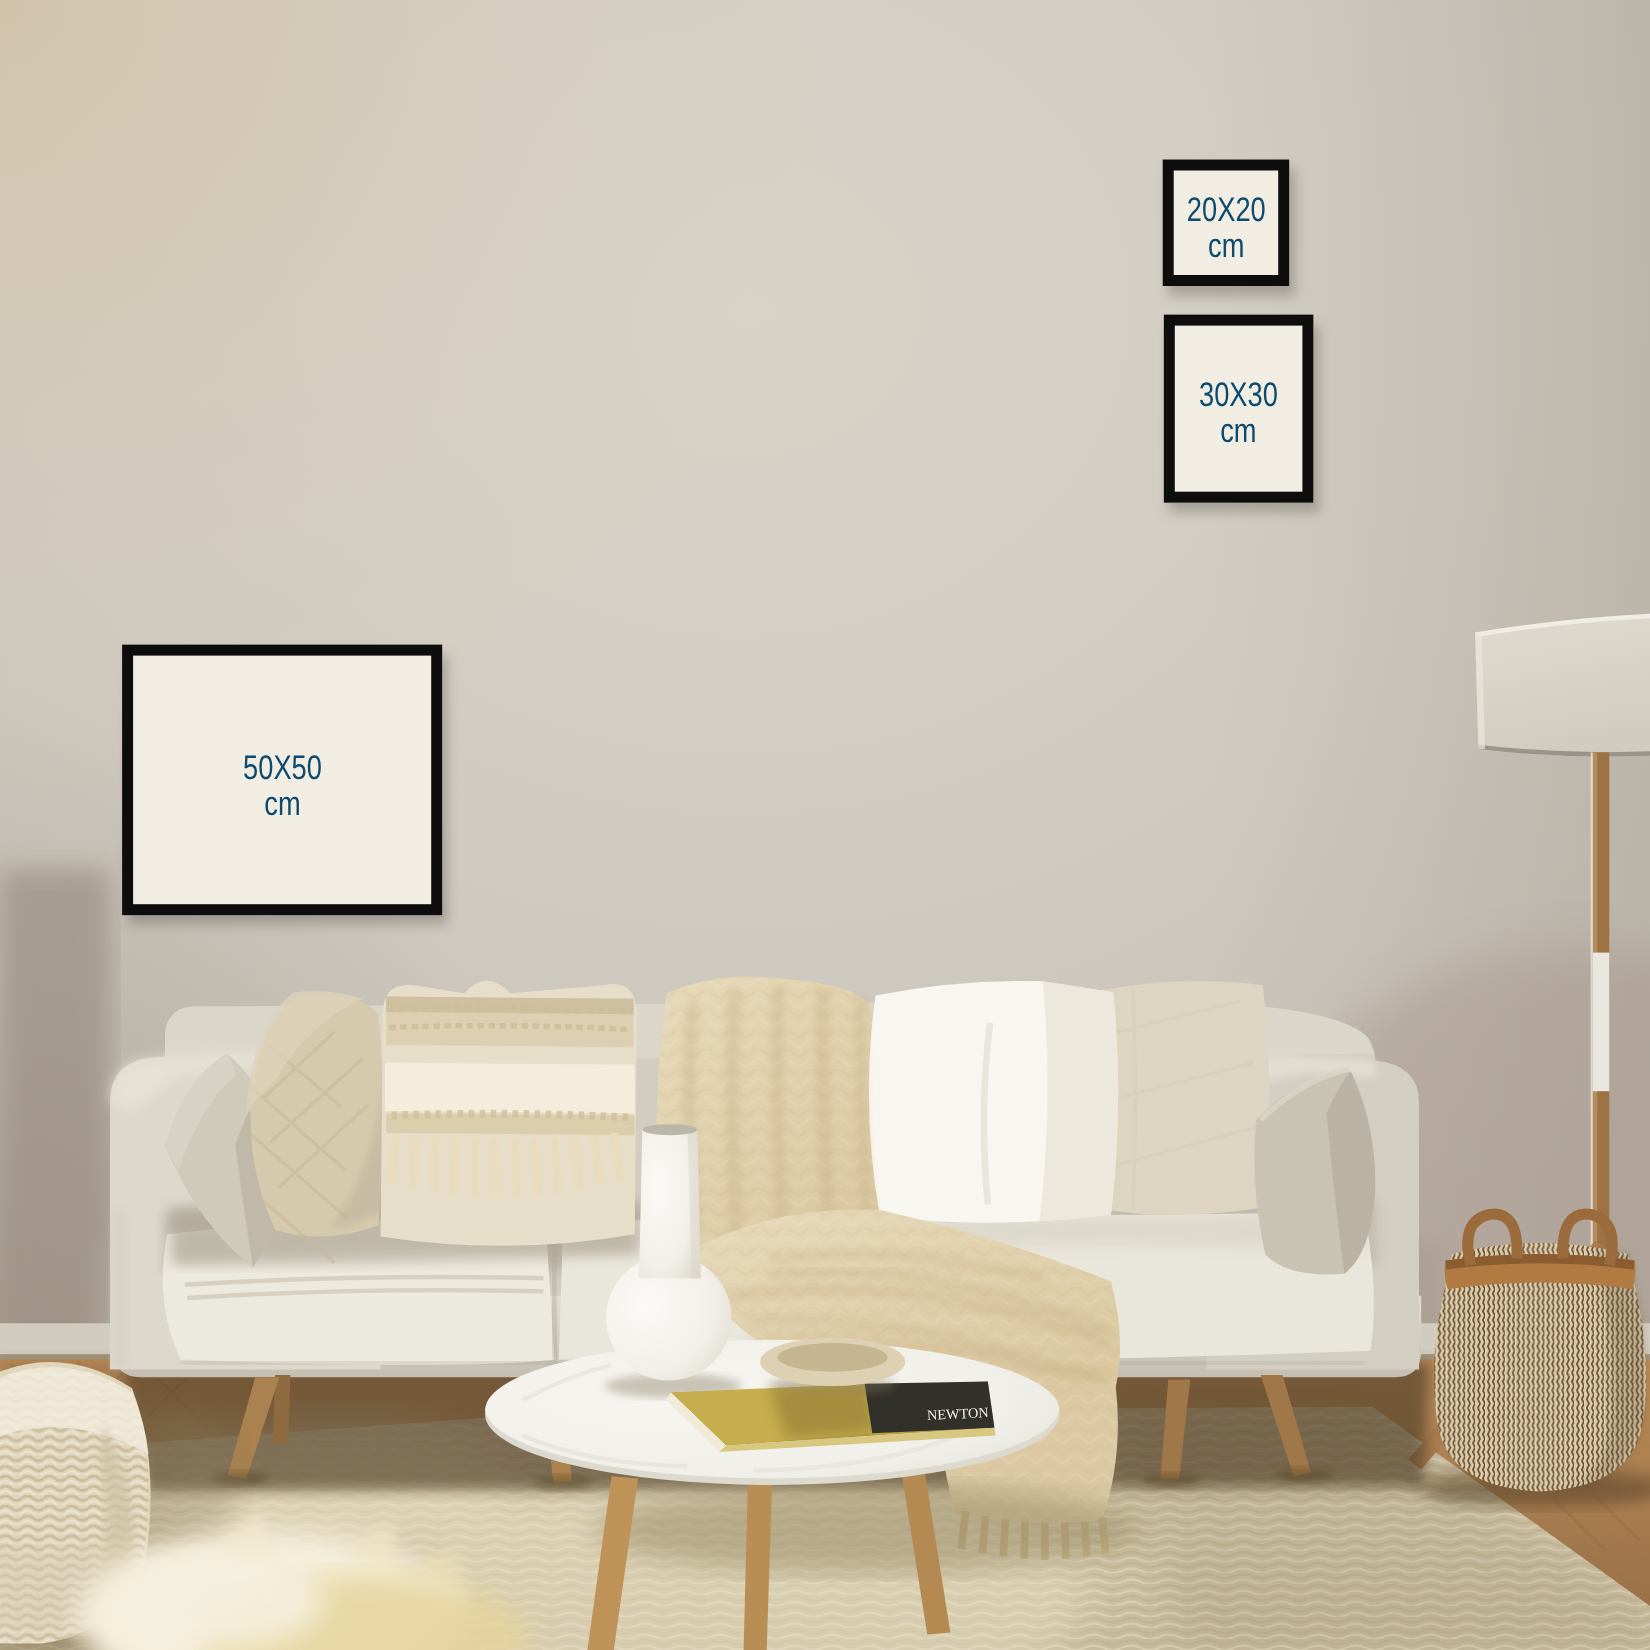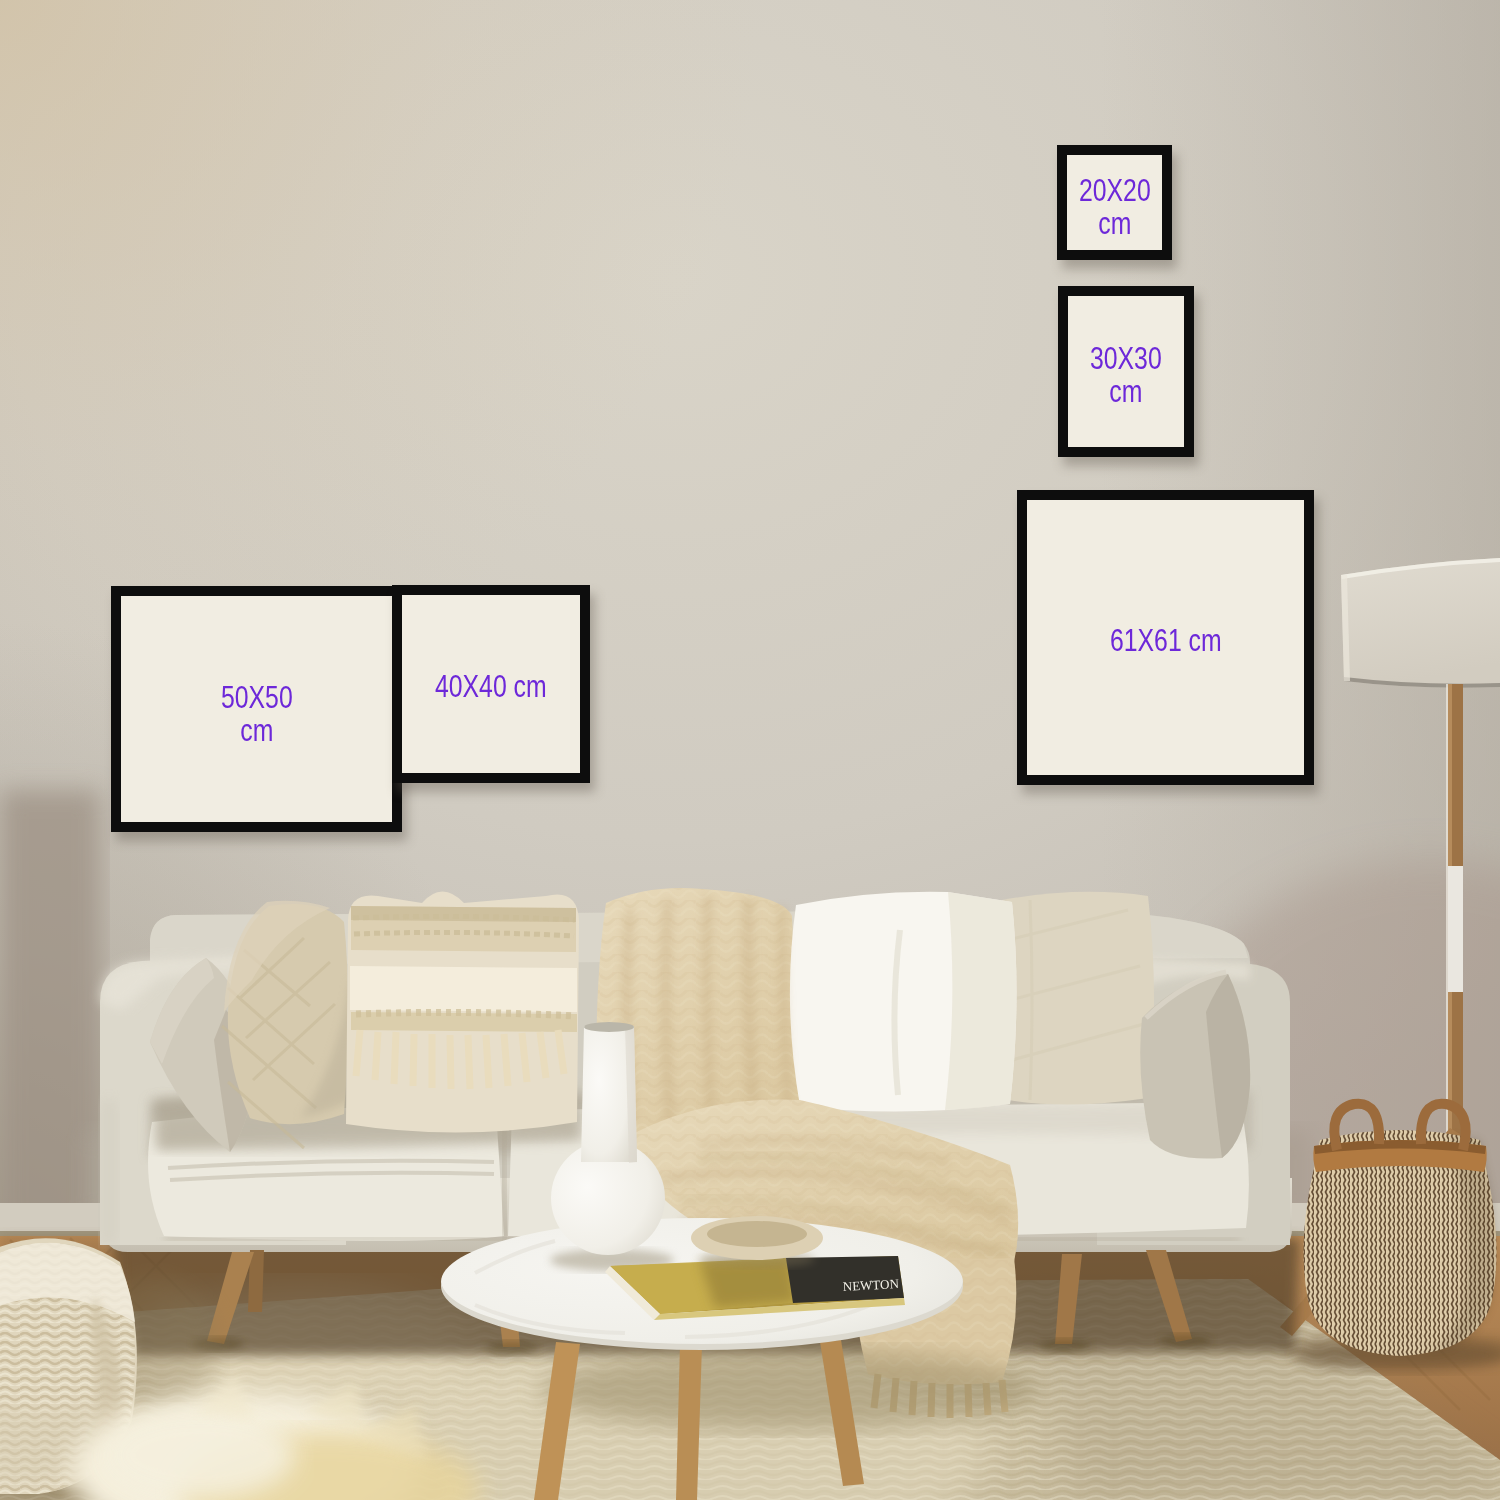--- a/index.html
+++ b/index.html
@@ -1,18 +1,18 @@
 <!DOCTYPE html>
 <html><head>
 <meta charset="utf-8">
 <style>
   html,body{margin:0;padding:0;background:#cfcac0}
   #scene{position:relative;width:1500px;height:1500px;overflow:hidden;font-family:"Liberation Sans",sans-serif;background:#cfcac0}
   #scene svg{position:absolute;left:0;top:0}
-  .frame{position:absolute;background:#f1ede2;border:10px solid #0d0d0d;box-sizing:border-box;display:flex;align-items:center;justify-content:center;text-align:center;color:#6d28d9;box-shadow:5px 9px 10px rgba(96,90,78,.38);font-size:31px;line-height:33px}
+  .frame{position:absolute;background:#f1ede2;border:10px solid #0d0d0d;box-sizing:border-box;display:flex;align-items:center;justify-content:center;text-align:center;color:#0c4a6e;box-shadow:5px 9px 10px rgba(96,90,78,.38);font-size:31px;line-height:33px}
   .frame span{display:inline-block;transform:scaleX(.8)}
   .frame span.dy2{transform:translateY(2px) scaleX(.8)}
   .frame span.dy3{transform:translateY(3px) scaleX(.8)}
   .frame span.dy4{transform:translateY(4px) scaleX(.8)}
   .frame span.dy5{transform:translateY(5px) scaleX(.8)}
   .frame span.dy13{transform:translateY(13px) scaleX(.8)}
 </style>
 </head>
 <body>
 <div id="scene">
@@ -344,21 +344,15 @@
     </div>
 
 <div class="frame" style="left:1058px;top:286px;width:136px;height:171px">
       <span class="dy3">30X30<br>cm</span>
     </div>
 
 <div class="frame" style="left:111px;top:586px;width:291px;height:246px">
       <span class="dy5">50X50<br>cm</span>
     </div>
 
-<div class="frame" style="left:392px;top:585px;width:198px;height:198px">
-      <span class="dy2">40X40 cm</span>
-    </div>
-
-
-<div class="frame" style="left:1017px;top:490px;width:297px;height:295px">
-      <span class="dy3">61X61 cm</span>
-    </div>
+
+
 </div>
 
 </body></html>

